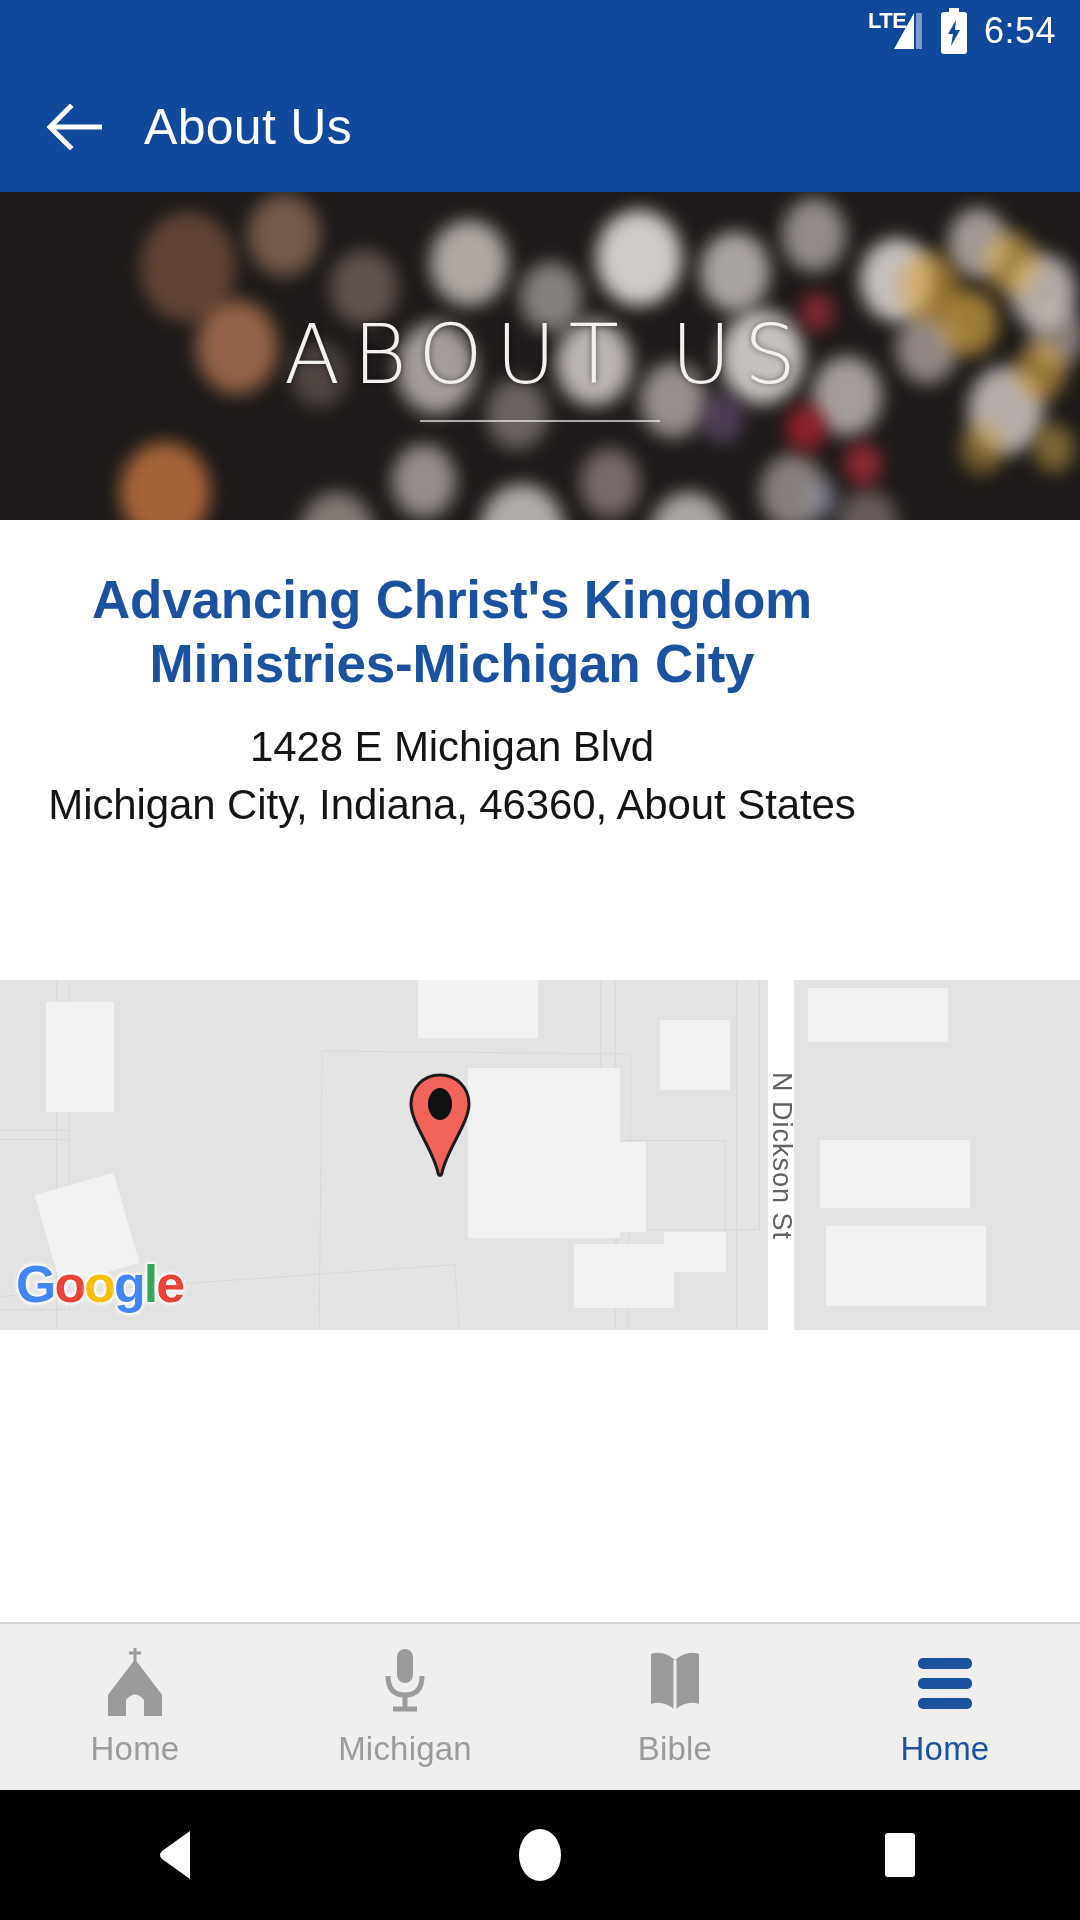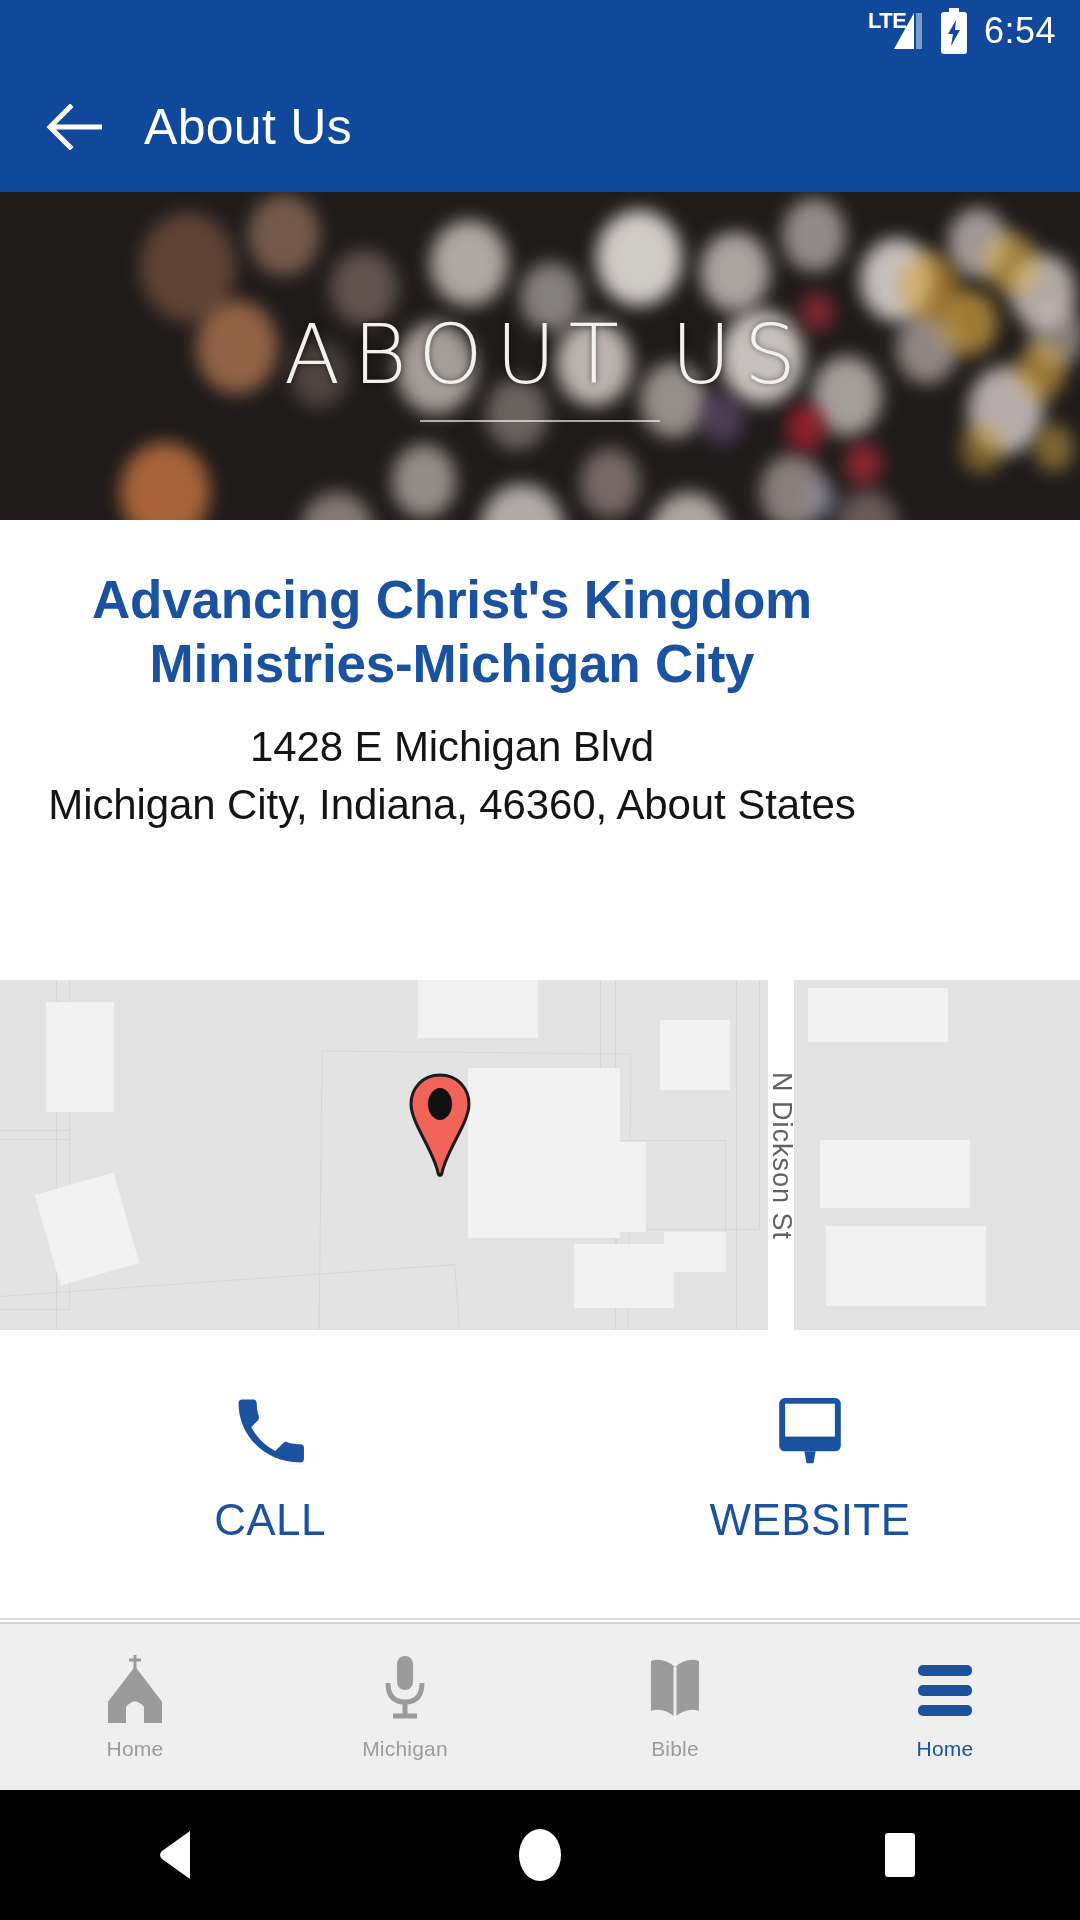--- a/index.html
+++ b/index.html
@@ -131,21 +131,21 @@
     position:absolute; top:1622px; left:0; width:1080px; height:168px;
     background:#efefef; display:flex; align-items:center;
     border-top:2px solid #d2d2d2;
   }
   .tab{
     flex:1; display:flex; flex-direction:column;
     align-items:center; justify-content:center; gap:14px; cursor:pointer;
     height:100%;
   }
   .tab-ico{ height:70px; display:flex; align-items:flex-end; }
-  .tab-label{ font-size:21px; color:#9b9b9b; letter-spacing:0.2px; }
+  .tab-label{ font-size:33px; color:#9b9b9b; letter-spacing:0.2px; }
   .tab.active .tab-label{ color:#1A52A0; }
 
   
   .navbar{
     position:absolute; top:1790px; left:0; width:1080px; height:130px;
     background:#000000; display:flex; align-items:center;
   }
   .nav-btn{ flex:1; display:flex; align-items:center; justify-content:center; cursor:pointer; }
 </style>
 </head>
@@ -259,38 +259,25 @@
     <div class="mp-block" style="left:826px;top:246px;width:160px;height:80px;"></div>
 
     <div class="mp-road" style="left:768px;top:-10px;width:26px;height:372px;"></div>
     <div class="mp-roadlabel" style="left:766px;top:92px;">N Dickson St</div>
 
     <svg class="mp-pin" viewBox="0 0 66 104" style="left:407px;top:93px;">
       <path d="M33 2 C16 2 4 15 4 31 C4 50 27 78 31 100 C31.8 103 34.2 103 35 100 C39 78 62 50 62 31 C62 15 50 2 33 2 Z" fill="#F2645A" stroke="#1b1b1b" stroke-width="3"></path>
       <ellipse cx="33" cy="31" rx="12" ry="16" fill="#111111"></ellipse>
     </svg>
 
-  </div>
-
-  <div class="actions">
-    <div class="action">
-      <svg width="84" height="84" viewBox="0 0 24 24">
-        <path fill="#1A52A0" d="M6.6 10.8c1.5 3 4 5.4 6.9 6.9l2.3-2.3c.3-.3.7-.4 1.1-.2 1.2.4 2.5.6 3.8.6.6 0 1 .4 1 1V20c0 .6-.4 1-1 1C10.6 21 3 13.4 3 4c0-.6.4-1 1-1h3.2c.6 0 1 .4 1 1 0 1.3.2 2.6.6 3.8.1.4 0 .8-.2 1.1l-2 2z"></path>
-      </svg>
-      <div class="action-label">CALL</div>
-    </div>
-    <div class="action">
-      <svg width="84" height="84" viewBox="0 0 24 24">
-        <rect x="3.2" y="2.6" width="17.6" height="15.2" rx="1.6" fill="#1A52A0"></rect>
-        <rect x="4.9" y="4.2" width="14.2" height="9.4" fill="#ffffff"></rect>
-        <polygon points="10.4,17.8 13.6,17.8 13,21.2 11,21.2" fill="#1A52A0"></polygon>
-      </svg>
-      <div class="action-label">WEBSITE</div>
-    </div>
-  </div>
+    <div class="gmark">
+      <i class="g-b">G</i><i class="g-r">o</i><i class="g-y">o</i><i class="g-b">g</i><i class="g-g">l</i><i class="g-r">e</i>
+    </div>
+  </div>
+
 
   <div class="tabbar">
     <div class="tab">
       <div class="tab-ico">
         <svg width="78" height="68" viewBox="0 0 78 68">
           <line x1="39" y1="0" x2="39" y2="14" stroke="#9b9b9b" stroke-width="3"></line>
           <line x1="33" y1="5" x2="45" y2="5" stroke="#9b9b9b" stroke-width="3"></line>
           <path d="M39 13 L13 47 L13 68 L65 68 L65 47 Z" fill="#9b9b9b"></path>
           <path d="M39 13 L13 47 L13 68 L65 68 L65 47 Z" fill="none" stroke="#9b9b9b" stroke-width="2"></path>
           <path d="M30 68 L30 52 Q39 41 48 52 L48 68 Z" fill="#efefef"></path>

